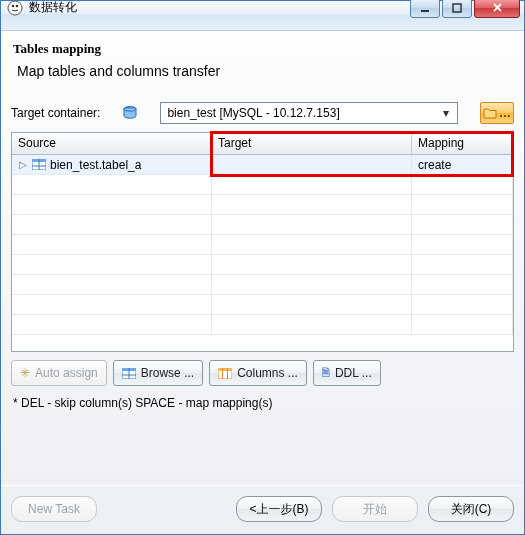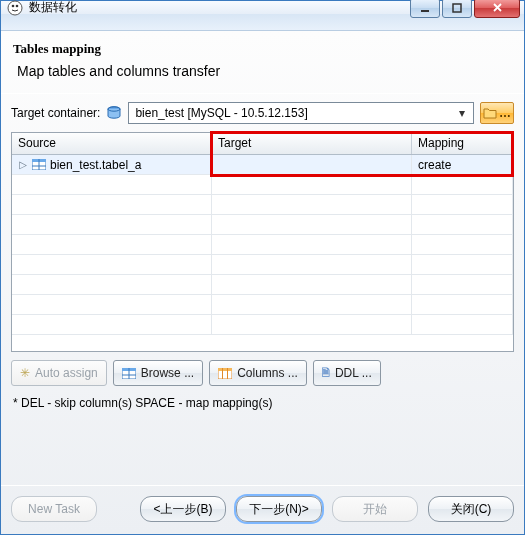--- a/index.html
+++ b/index.html
@@ -49,21 +49,21 @@
   
   .client {
     flex:1; display:flex; flex-direction:column;
     padding: 8px 10px 10px 10px;
     background: linear-gradient(to bottom, #fdfdfd, #eceff3);
   }
   .page-title { font-weight: bold; font-size: 13px; margin: 2px 0 6px 2px; font-family: Liberation Serif, serif; }
   .page-sub { margin: 0 0 14px 6px; font-size: 14px; }
   .sep { height:1px; background:#cfd6dd; margin: 0 -10px 8px -10px; border-top:1px solid #fff; }
   
-  .tc-row { display:flex; align-items:center; gap:6px; margin-bottom:8px; }
+  .tc-row { display:flex; align-items:center; gap:22px; margin-bottom:8px; }
   .tc-label { white-space:nowrap; }
   .db-icon { width:16px; height:16px; display:inline-flex; }
   .tc-select {
     flex:1; height:22px;
     border:1px solid #7a8a99; background:#fff;
     display:flex; align-items:center; justify-content:space-between;
     padding:0 4px 0 6px;
   }
   .tc-select .arrow { width:14px; text-align:center; color:#333; }
   .folder-btn {
@@ -175,21 +175,21 @@
     <div class="tc-row">
       <span class="tc-label">Target container:</span>
       <span class="db-icon">
         <svg width="16" height="16" viewBox="0 0 16 16">
             <ellipse cx="8" cy="4" rx="6" ry="2.2" fill="#6aa9e9" stroke="#2a6db3"></ellipse>
             <path d="M2 4 v7 a6 2.2 0 0 0 12 0 v-7" fill="#8cc0f2" stroke="#2a6db3"></path>
             <ellipse cx="8" cy="4" rx="6" ry="2.2" fill="none" stroke="#2a6db3"></ellipse>
           </svg>
       </span>
       <div class="tc-select">
-        <span>bien_test  [MySQL - 10.5.12.153]</span>
+        <span>bien_test  [MySQL - 10.12.7.153]</span>
         <span class="arrow">▾</span>
       </div>
       <div class="folder-btn">
         <svg width="14" height="12" viewBox="0 0 14 12">
             <path d="M1 2 h4 l1.5 1.5 H13 V11 H1 Z" fill="#ffd97a" stroke="#b07a1a"></path>
           </svg>
         <span style="font-weight:bold;">…</span>
       </div>
     </div>
 
@@ -298,23 +298,20 @@
     <div class="footer-sep"></div>
 
     <div class="footer">
       <div class="fbtn disabled">
           <span>New Task</span>
         </div>
       <div class="spacer"></div>
       <div class="fbtn">
           <span>&lt;上一步(B)</span>
         </div>
-      <div class="fbtn primary">
-          <span>下一步(N)&gt;</span>
-        </div>
       <div class="fbtn disabled">
           <span>开始</span>
         </div>
       <div class="fbtn">
           <span>关闭(C)</span>
         </div>
     </div>
   </div>
 </div>
 

